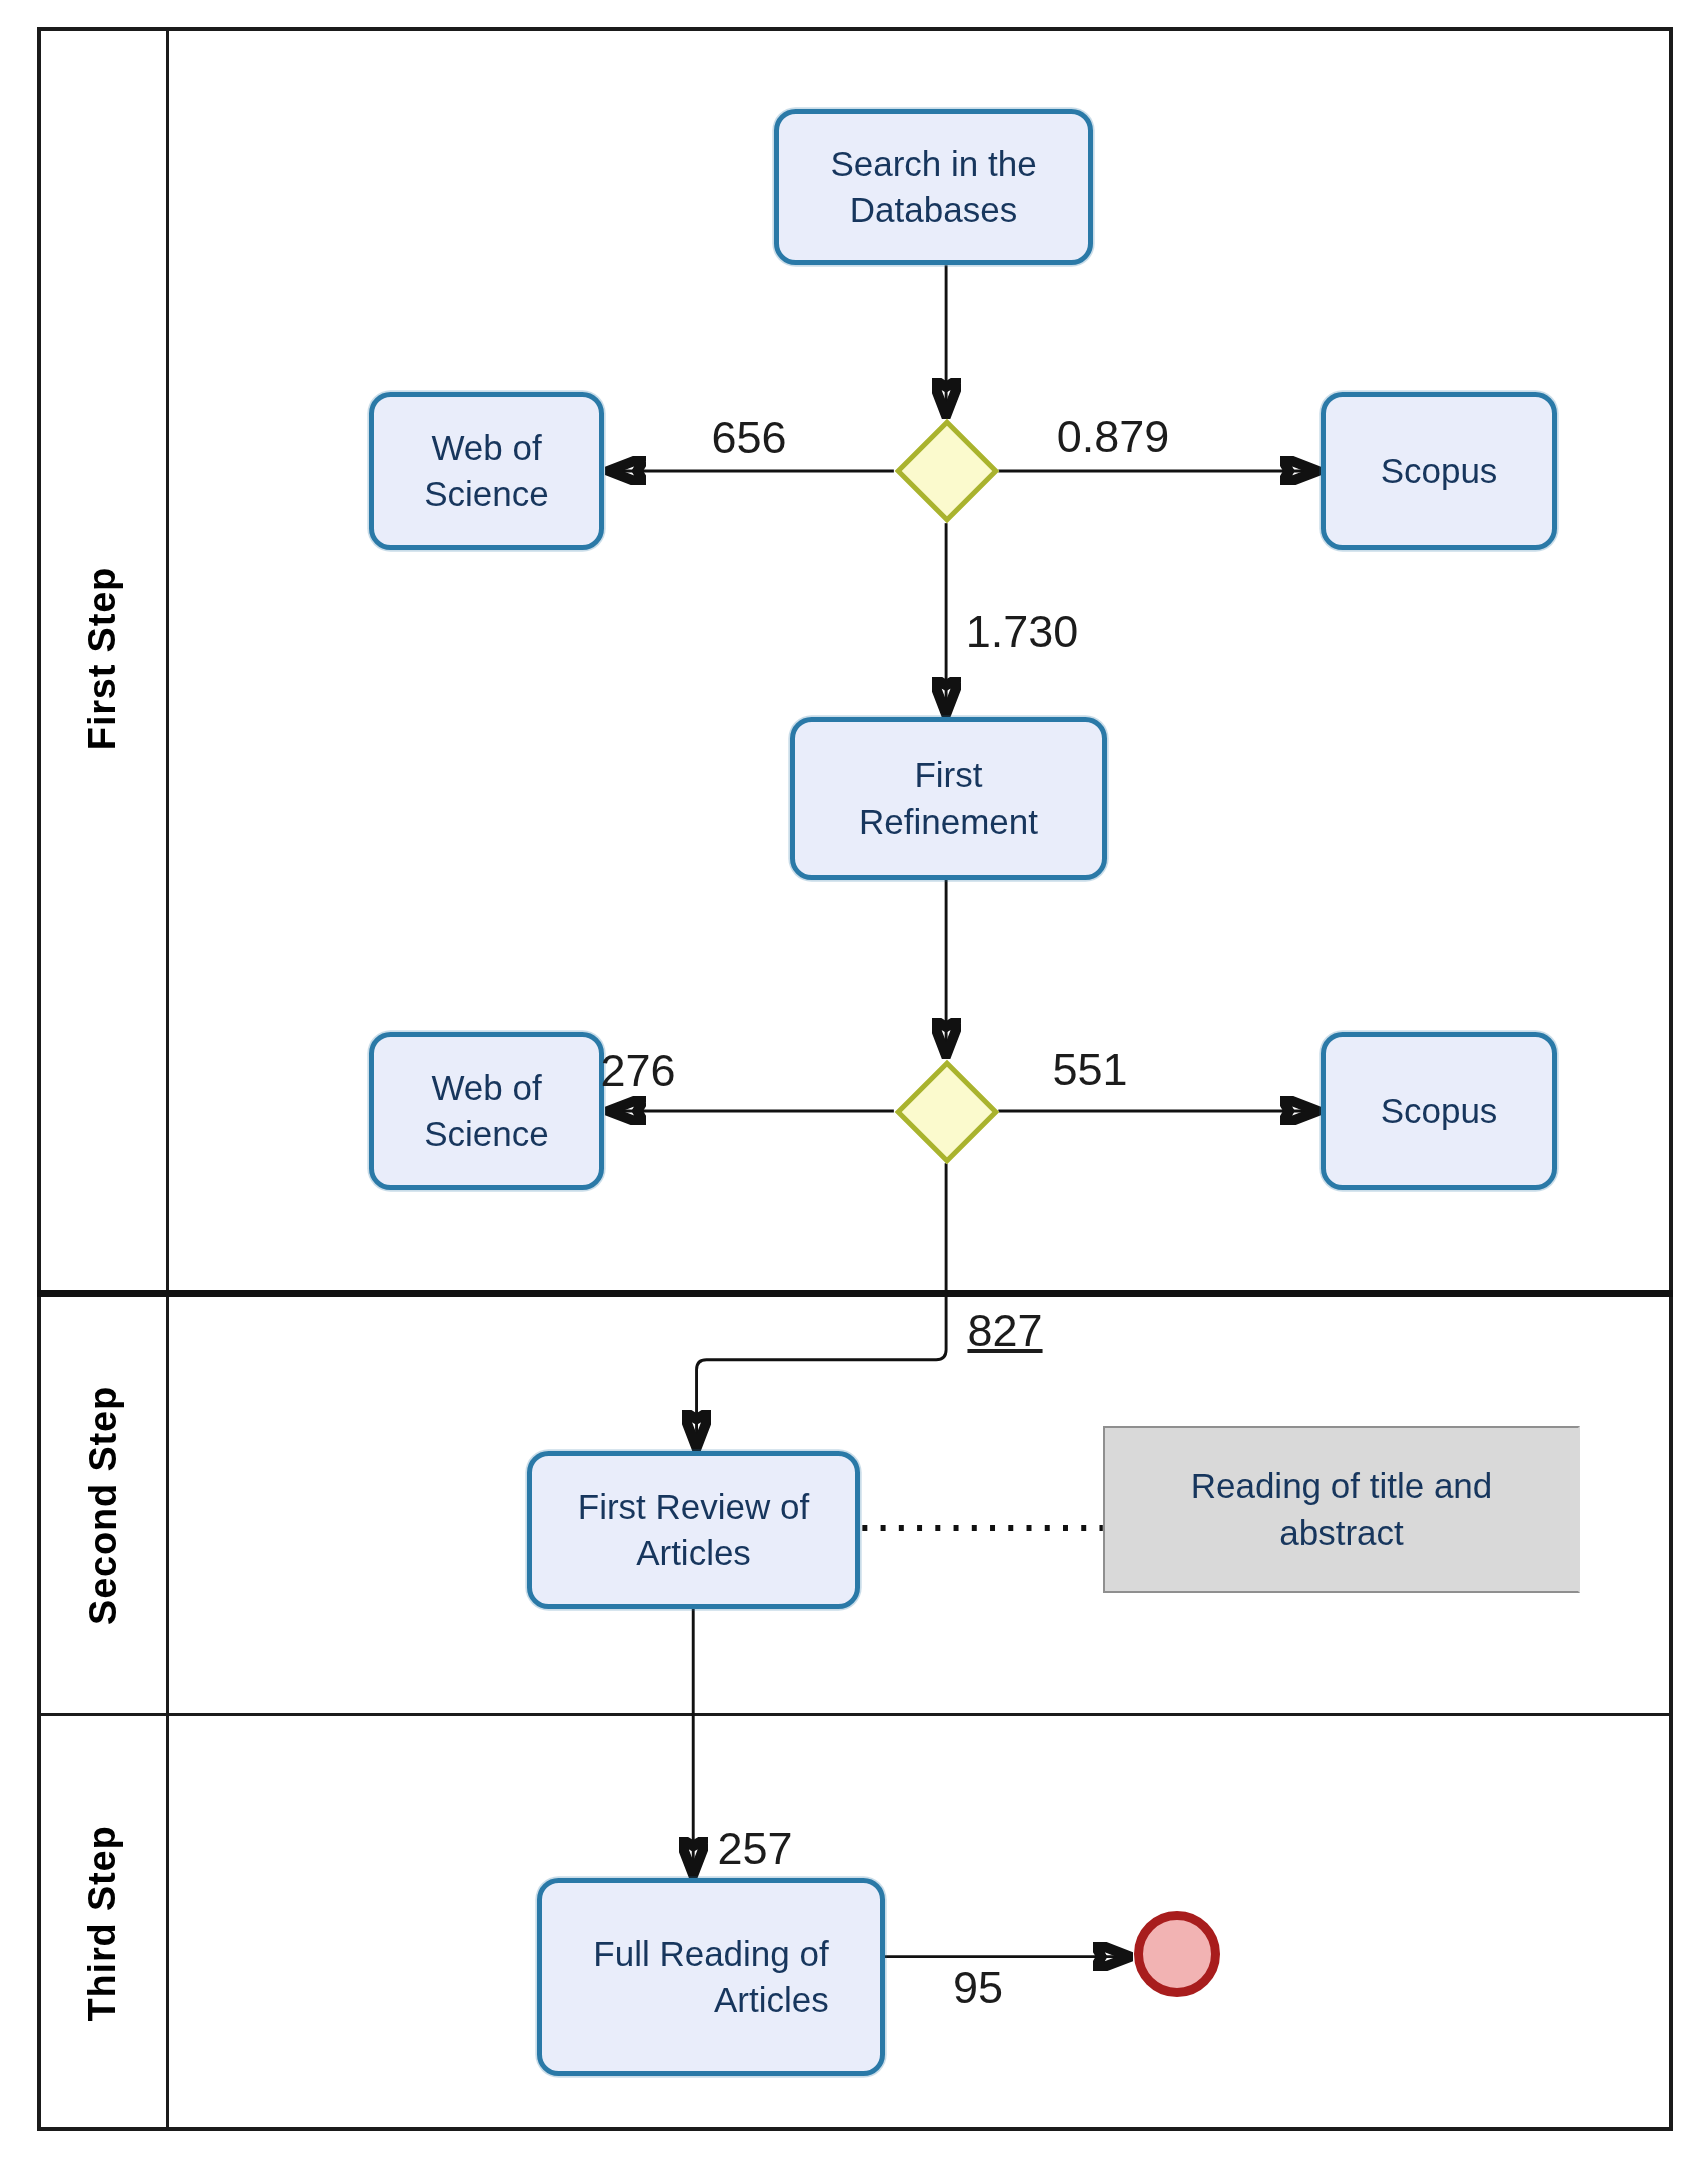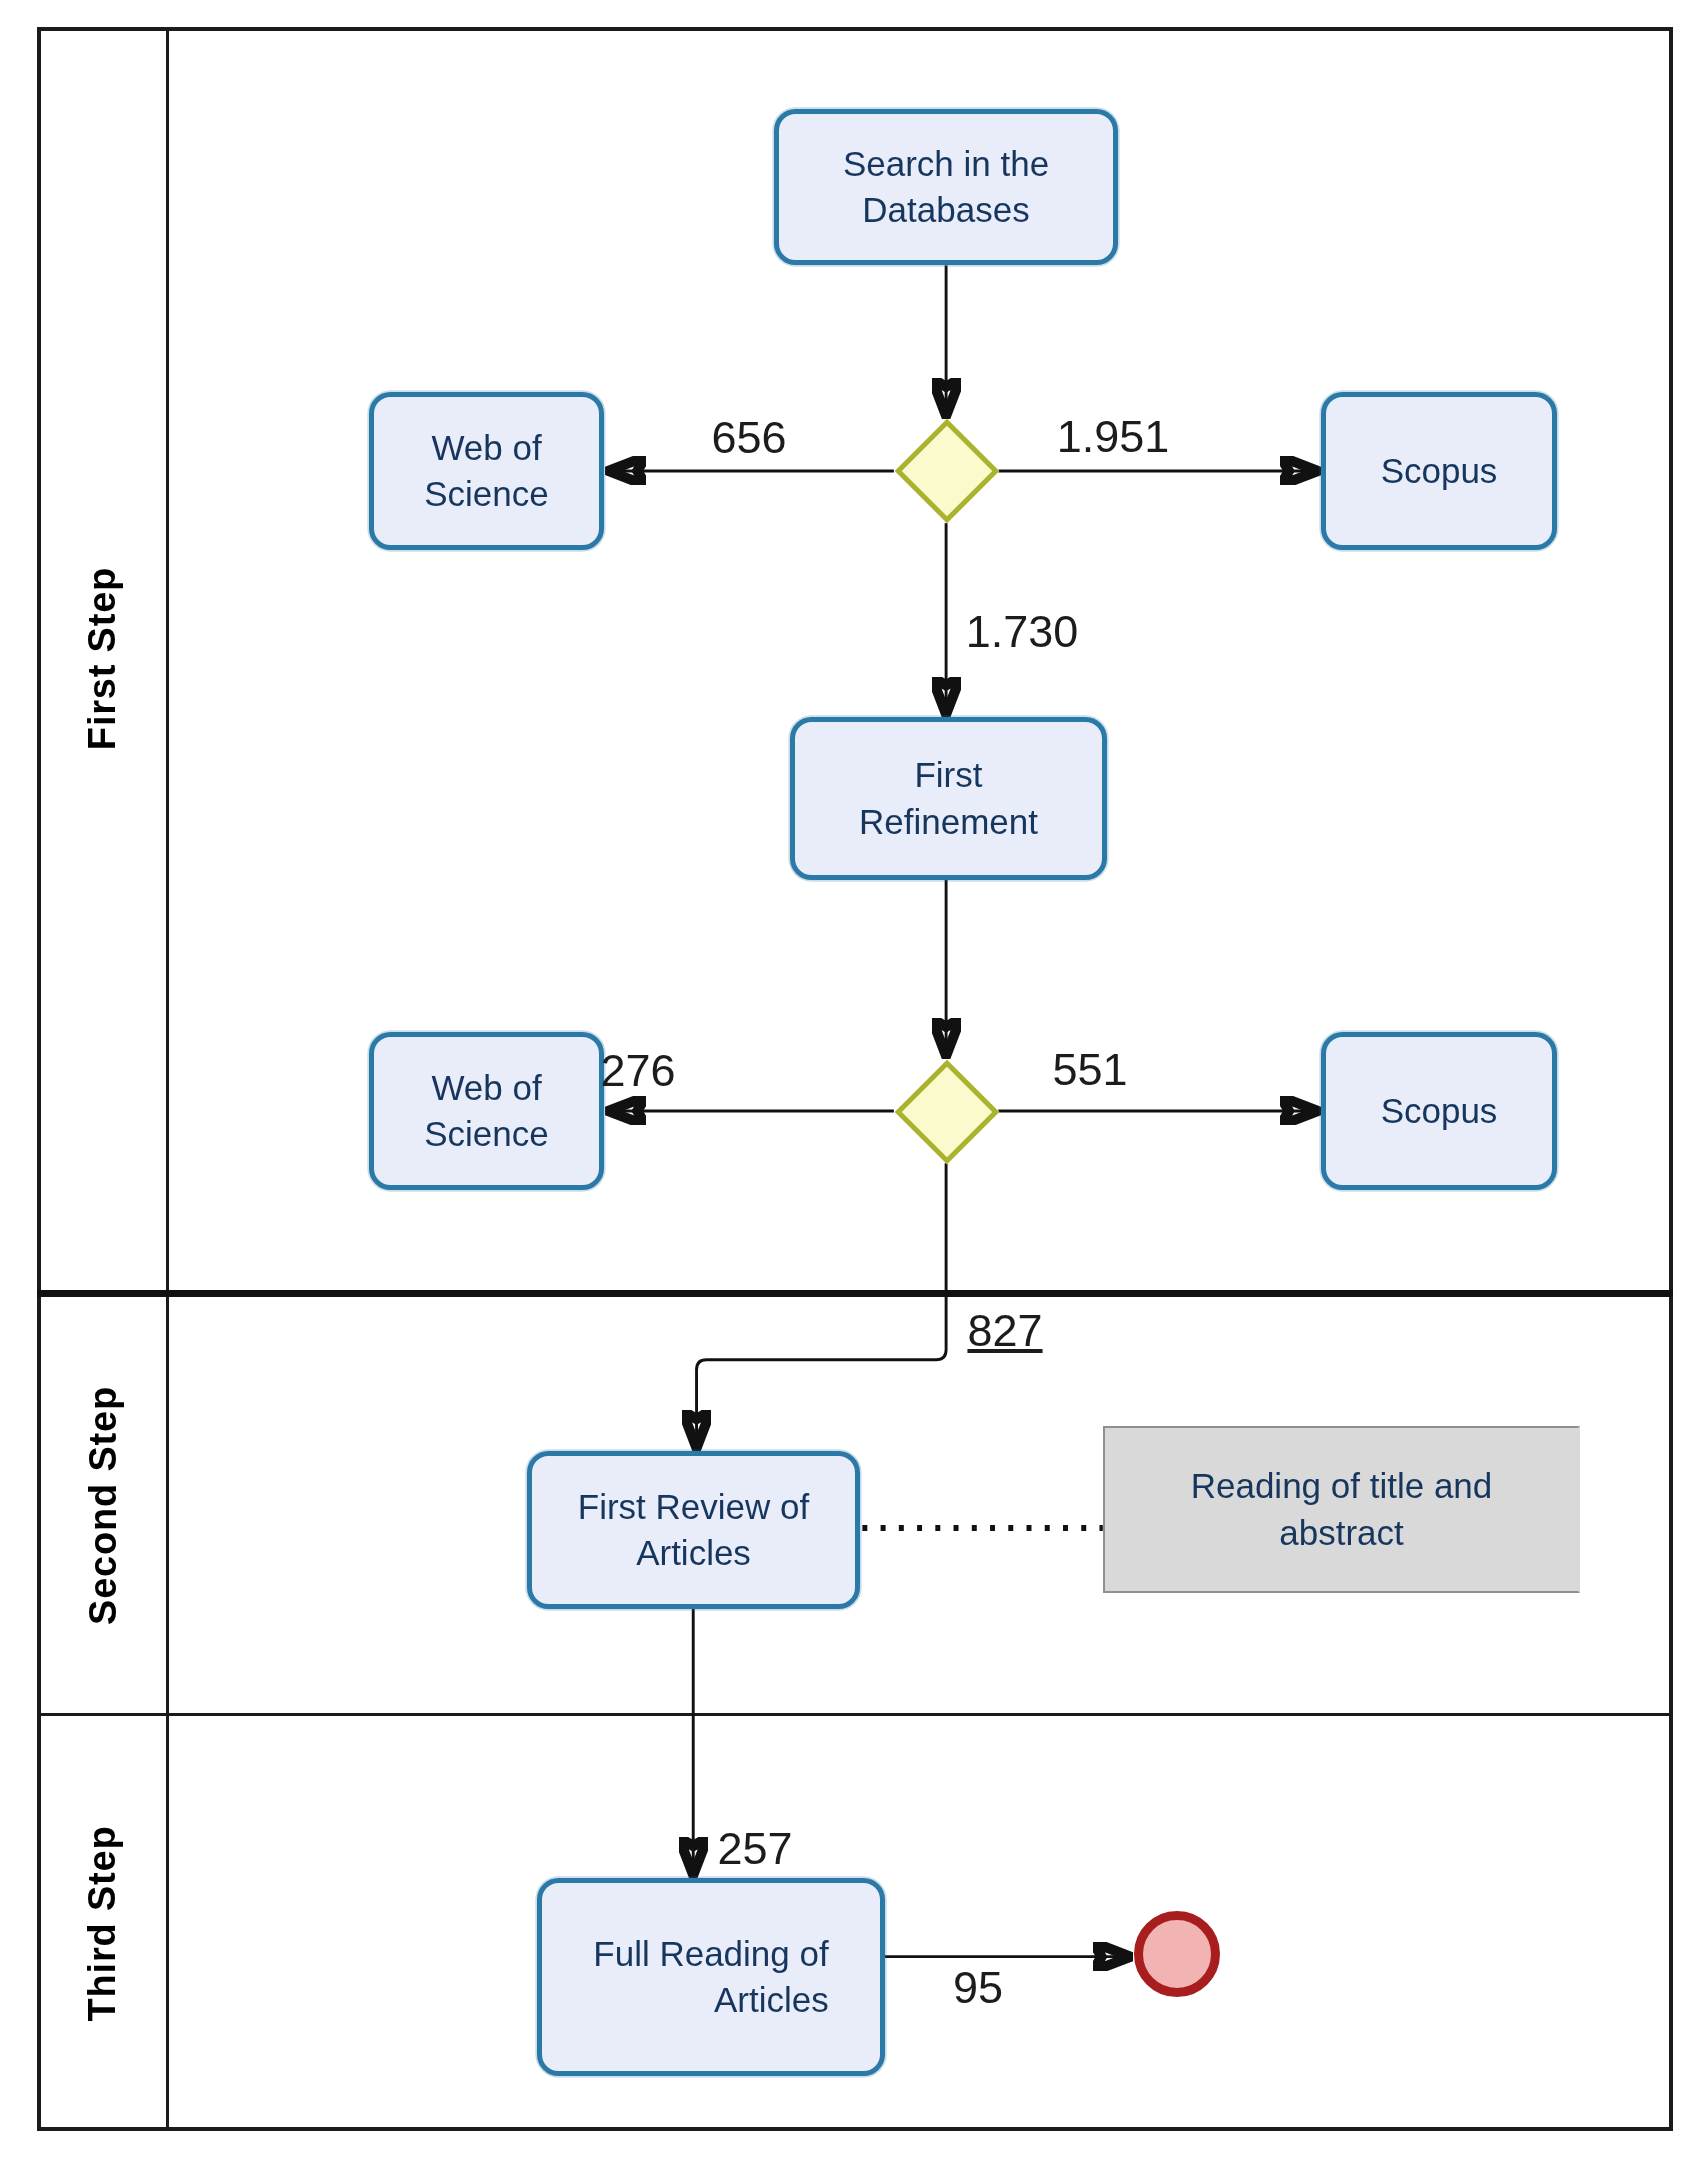--- a/index.html
+++ b/index.html
@@ -104,21 +104,21 @@
   <path d="M1141 631 L1141 858" marker-end="url(#arrow)"></path>
   <path d="M1141 1057 L1141 1270" marker-end="url(#arrow)"></path>
   <path d="M1078 1340 L737 1340" marker-end="url(#arrow)"></path>
   <path d="M1204 1340 L1586 1340" marker-end="url(#arrow)"></path>
   <path d="M1141 1403 L1141 1628 Q1141 1640 1129 1640 L852 1640 Q840 1640 840 1652 L840 1743" marker-end="url(#arrow)"></path>
   <path d="M836 1940 L836 2258" marker-end="url(#arrow)"></path>
   <path d="M1050 2360 L1360 2360" marker-end="url(#arrow)"></path>
   <path class="dotted" d="M1040 1843 L1330 1843"></path>
 </svg>
 
-<div class="task" style="left:774px;top:109px;width:344px;height:156px;">Search in the
+<div class="task" style="left:774px;top:109px;width:319px;height:156px;">Search in the
 Databases</div>
 
 <div class="task" style="left:369px;top:392px;width:235px;height:158px;">Web of
 Science</div>
 
 <div class="gateway" style="left:910px;top:434px;"></div>
 
 <div class="task" style="left:1321px;top:392px;width:236px;height:158px;">Scopus</div>
 
 <div class="task" style="left:790px;top:717px;width:317px;height:163px;">First
@@ -136,20 +136,20 @@
 
 <div class="note" style="left:1103px;top:1426px;width:477px;height:167px;">Reading of title and
 abstract</div>
 
 <div class="task" style="left:537px;top:1878px;width:348px;height:198px;text-align:right;">Full Reading of
 Articles</div>
 
 <div class="end-event"></div>
 
 <div class="edge-label" style="left:749px;top:438px;">656</div>
-<div class="edge-label" style="left:1113px;top:437px;">1.951</div>
+<div class="edge-label" style="left:1113px;top:437px;">0.879</div>
 <div class="edge-label" style="left:1022px;top:632px;">1.730</div>
 <div class="edge-label" style="left:638px;top:1071px;">276</div>
 <div class="edge-label" style="left:1090px;top:1070px;">551</div>
 <div class="edge-label" style="left:1005px;top:1331px;text-decoration:underline;">827</div>
 <div class="edge-label" style="left:755px;top:1849px;">257</div>
 <div class="edge-label" style="left:978px;top:1988px;">95</div>
 
 
 </body></html>

